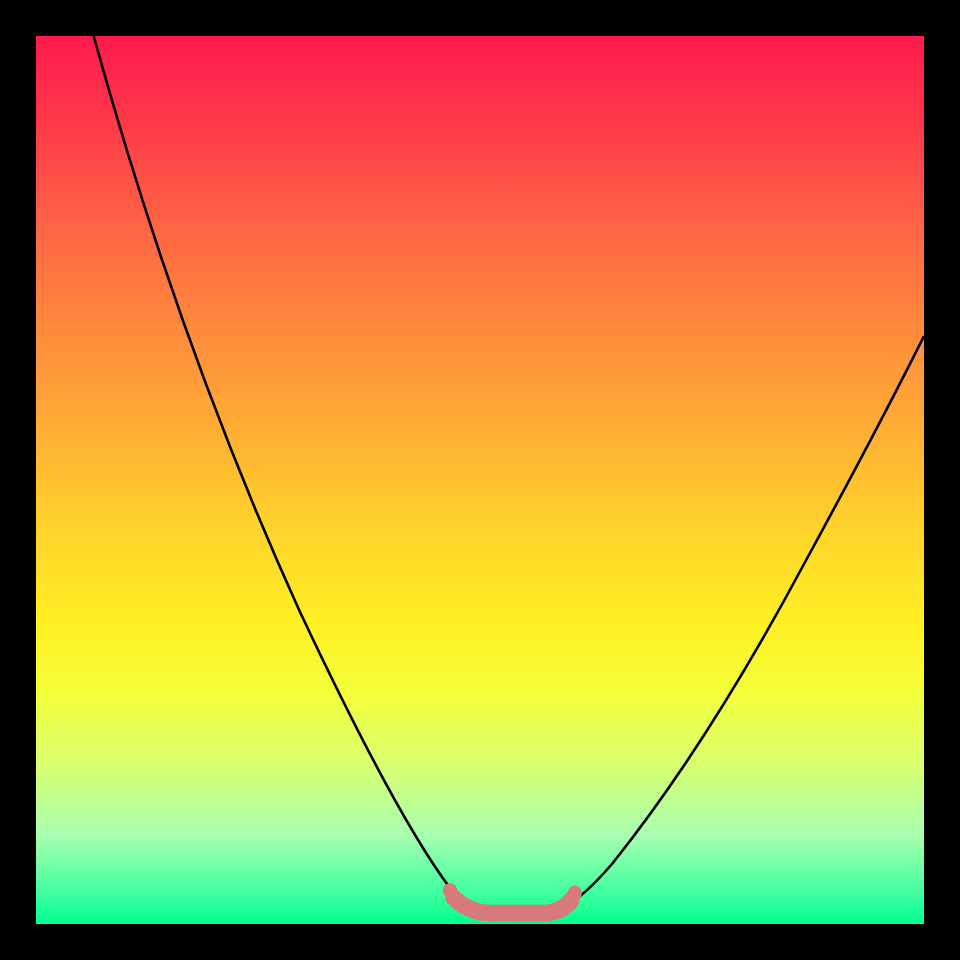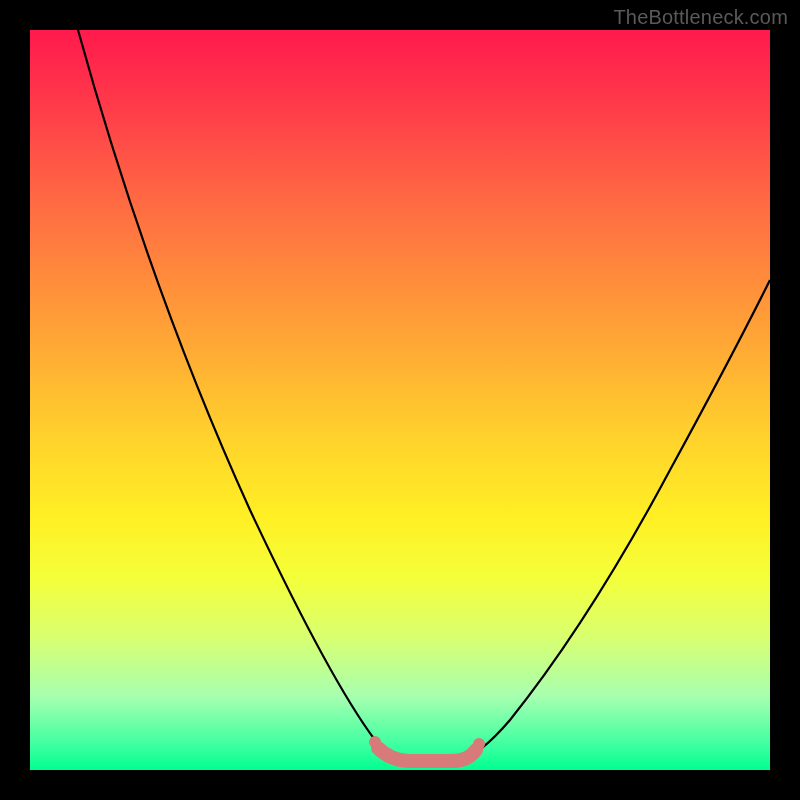--- a/index.html
+++ b/index.html
@@ -79,14 +79,13 @@
       <path d="M 348 718
                Q 360 730 378 731
                L 422 731
                Q 438 731 446 720" fill="none" stroke="#d87a7a" stroke-width="14" stroke-linecap="round" stroke-linejoin="round"></path>
 
       <circle cx="345" cy="712" r="6" fill="#d87a7a"></circle>
       <circle cx="449" cy="714" r="6" fill="#d87a7a"></circle>
     </svg>
   </div>
 
-  <div class="watermark">TheBottleneck.com</div>
 </div>
 
 </body></html>

